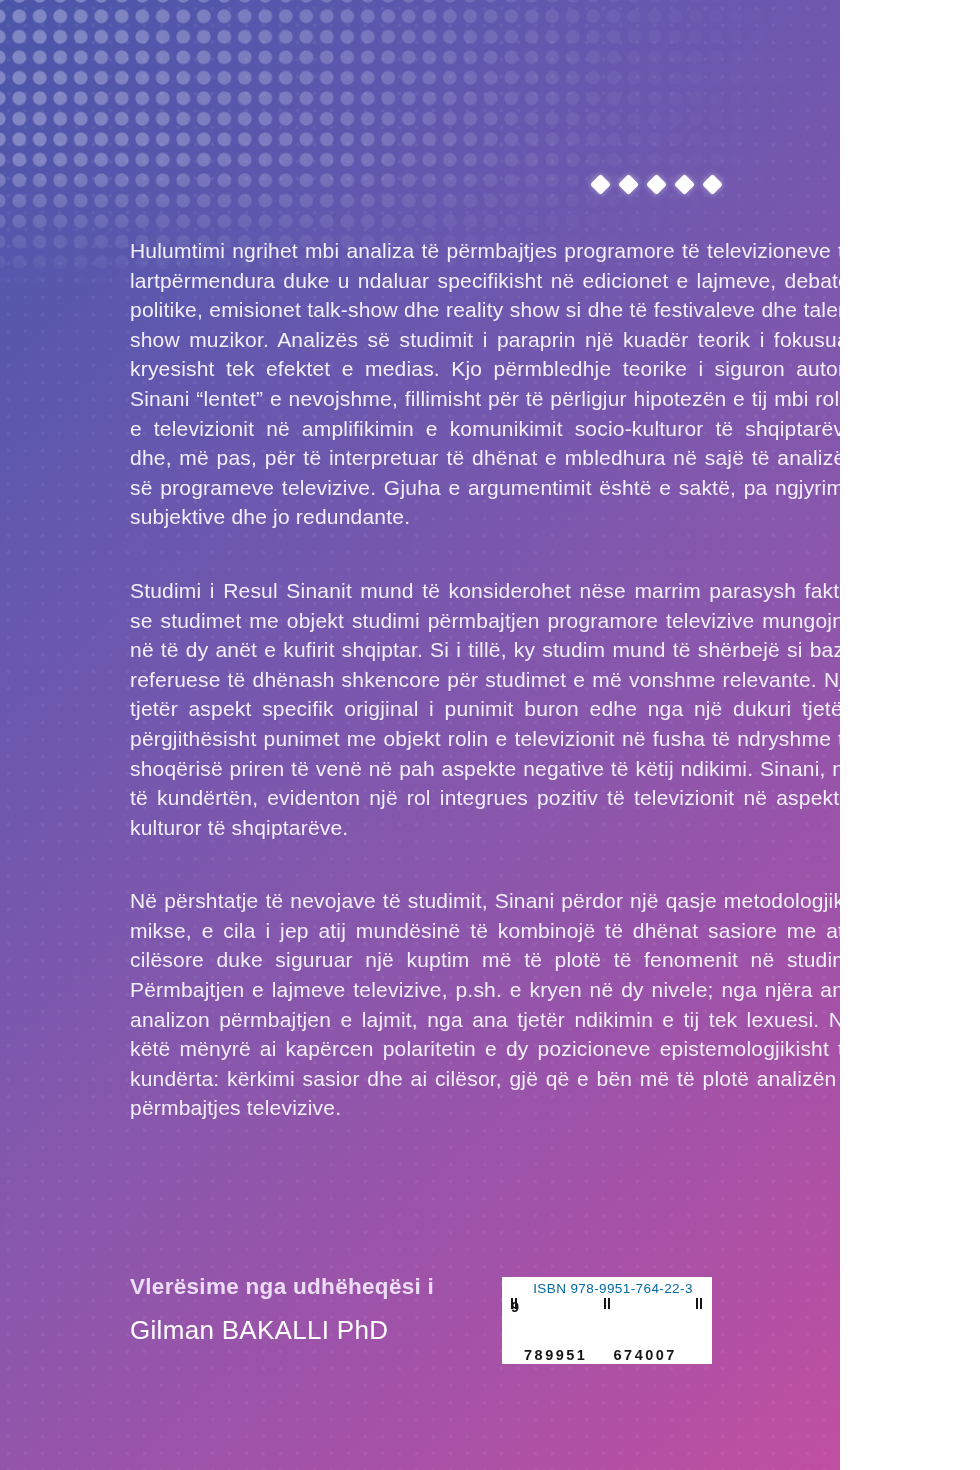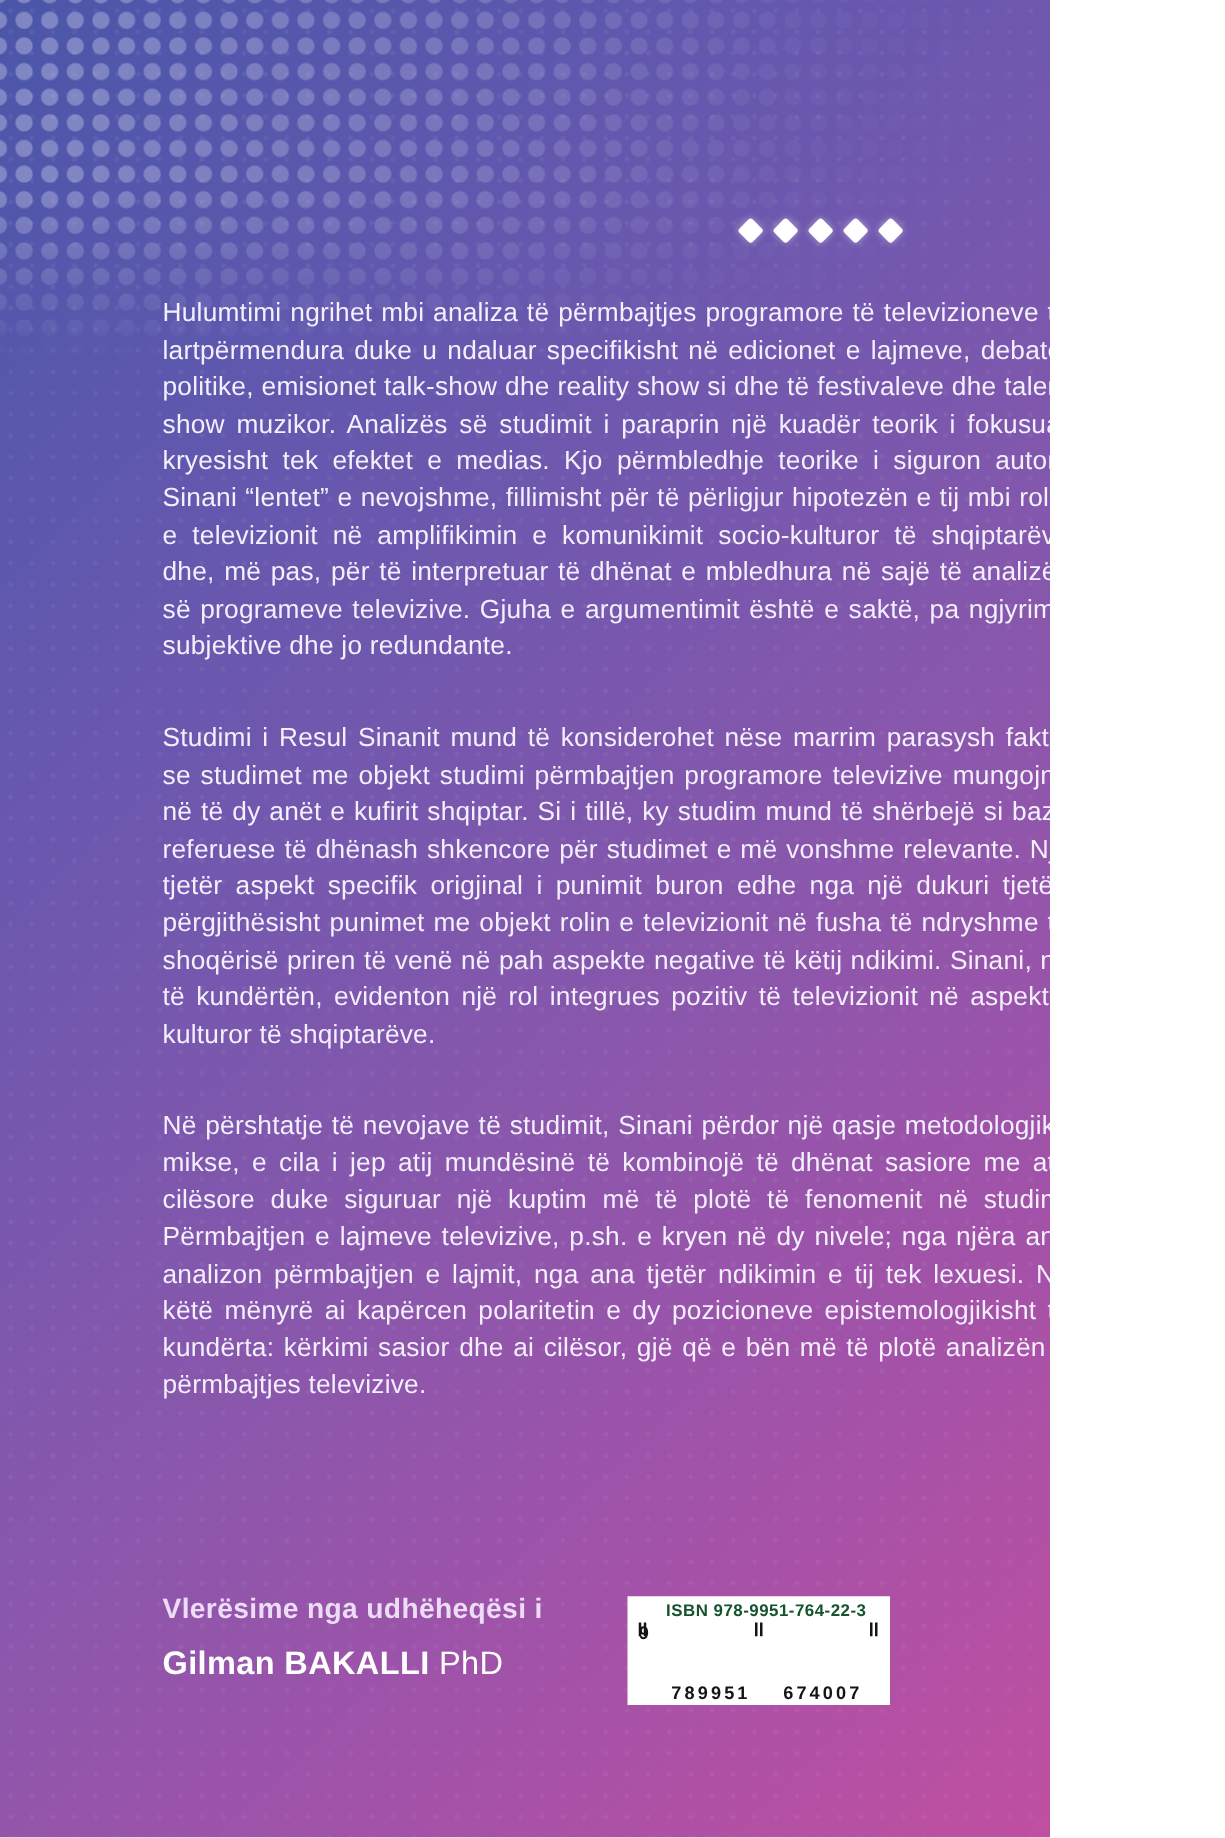--- a/index.html
+++ b/index.html
@@ -69,48 +69,48 @@
     font-weight: bold;
     letter-spacing: 0.3px;
     margin-top: 16px;
   }
   .reviewer-line {
     margin-top: 10px;
     color: #ffffff;
     font-size: 26px;
     font-weight: normal;
   }
-  .reviewer-line .reviewer-name { font-weight: bold; }
+  .reviewer-line .reviewer-name { font-weight: normal; }
   
   .isbn-box {
     position: absolute; right: 128px; top: 1277px;
     width: 210px; height: 87px;
     background: #ffffff;
     box-sizing: border-box;
     padding: 4px 9px 5px 9px;
     display: flex; flex-direction: column; align-items: center;
   }
   .isbn-label {
-    font-size: 13.5px; font-weight: bold; color: #14532d;
+    font-size: 13.5px; font-weight: normal; color: #0369a1;
     letter-spacing: 0.4px; white-space: nowrap; padding-left: 12px;
   }
   .barcode-bars {
     display: flex; align-items: flex-start;
     width: 192px; height: 40px; margin-top: 2px;
   }
   .module { flex: 1 0 auto; height: 100%; }
   .module.black { background: #141414; }
   .module.black.guard { height: calc(100% + 11px); }
   .barcode-digits {
     width: 192px; display: flex; margin-top: 1px;
     font-size: 14.5px; font-weight: bold; color: #141414;
     position: relative; z-index: 1;
   }
   .barcode-digits .dg-first { width: 13px; text-align: left; }
-  .barcode-digits .dg-group { flex: 1; text-align: center; letter-spacing: 2.5px; margin-top: 48px; }
+  .barcode-digits .dg-group { flex: 1; letter-spacing: 2.5px; margin-top: 48px; }
 </style>
 </head>
 <body>
 
 <div class="cover">
 
   <div class="halftone-wrap">
     <div class="halftone"></div>
   </div>
   <div class="texture"></div>

